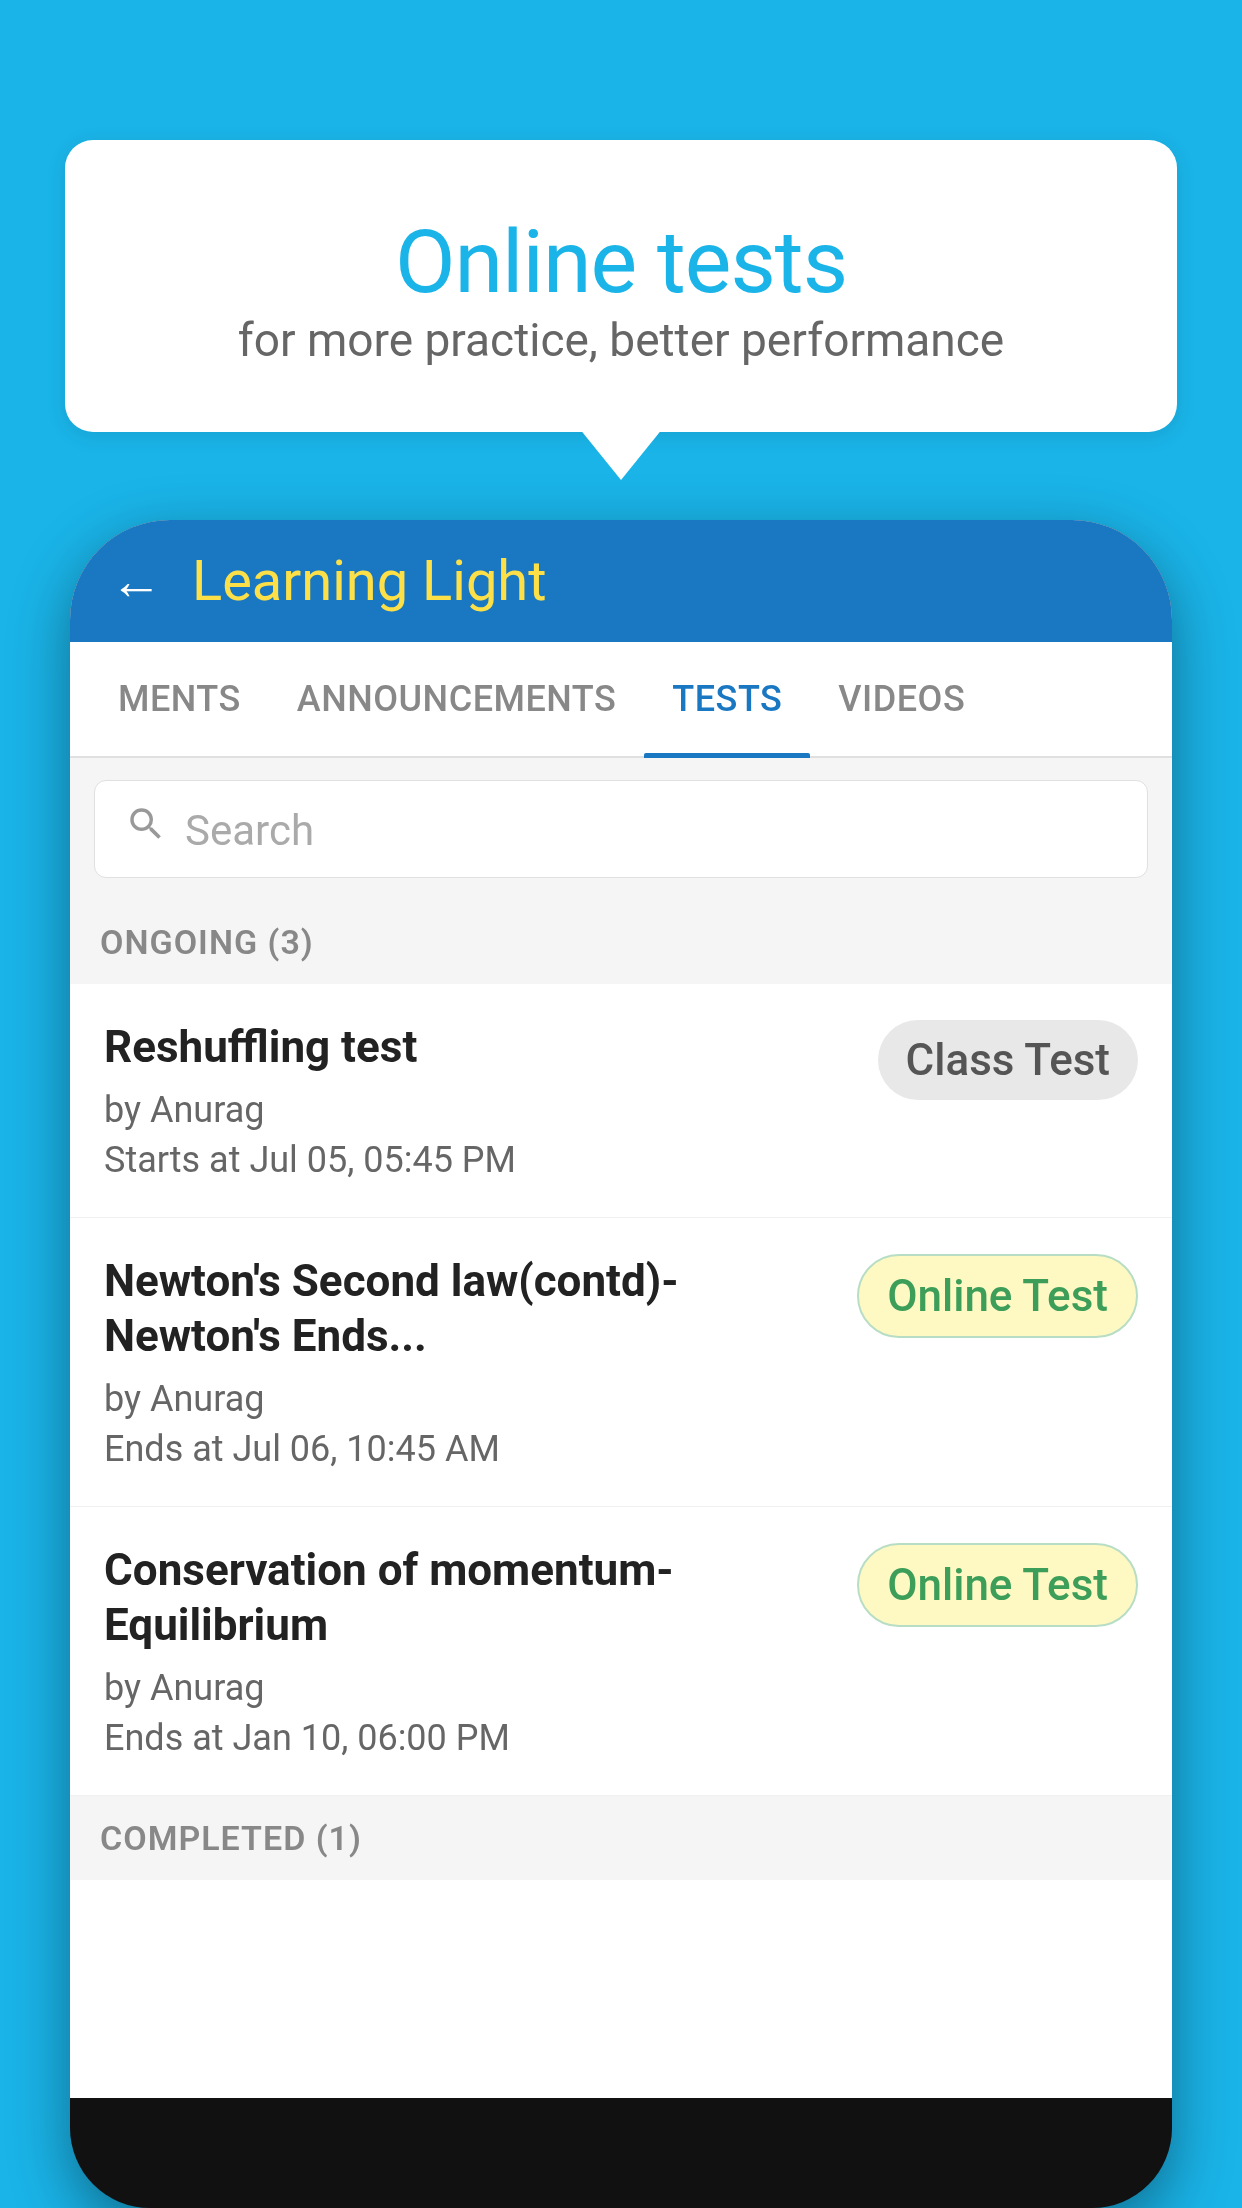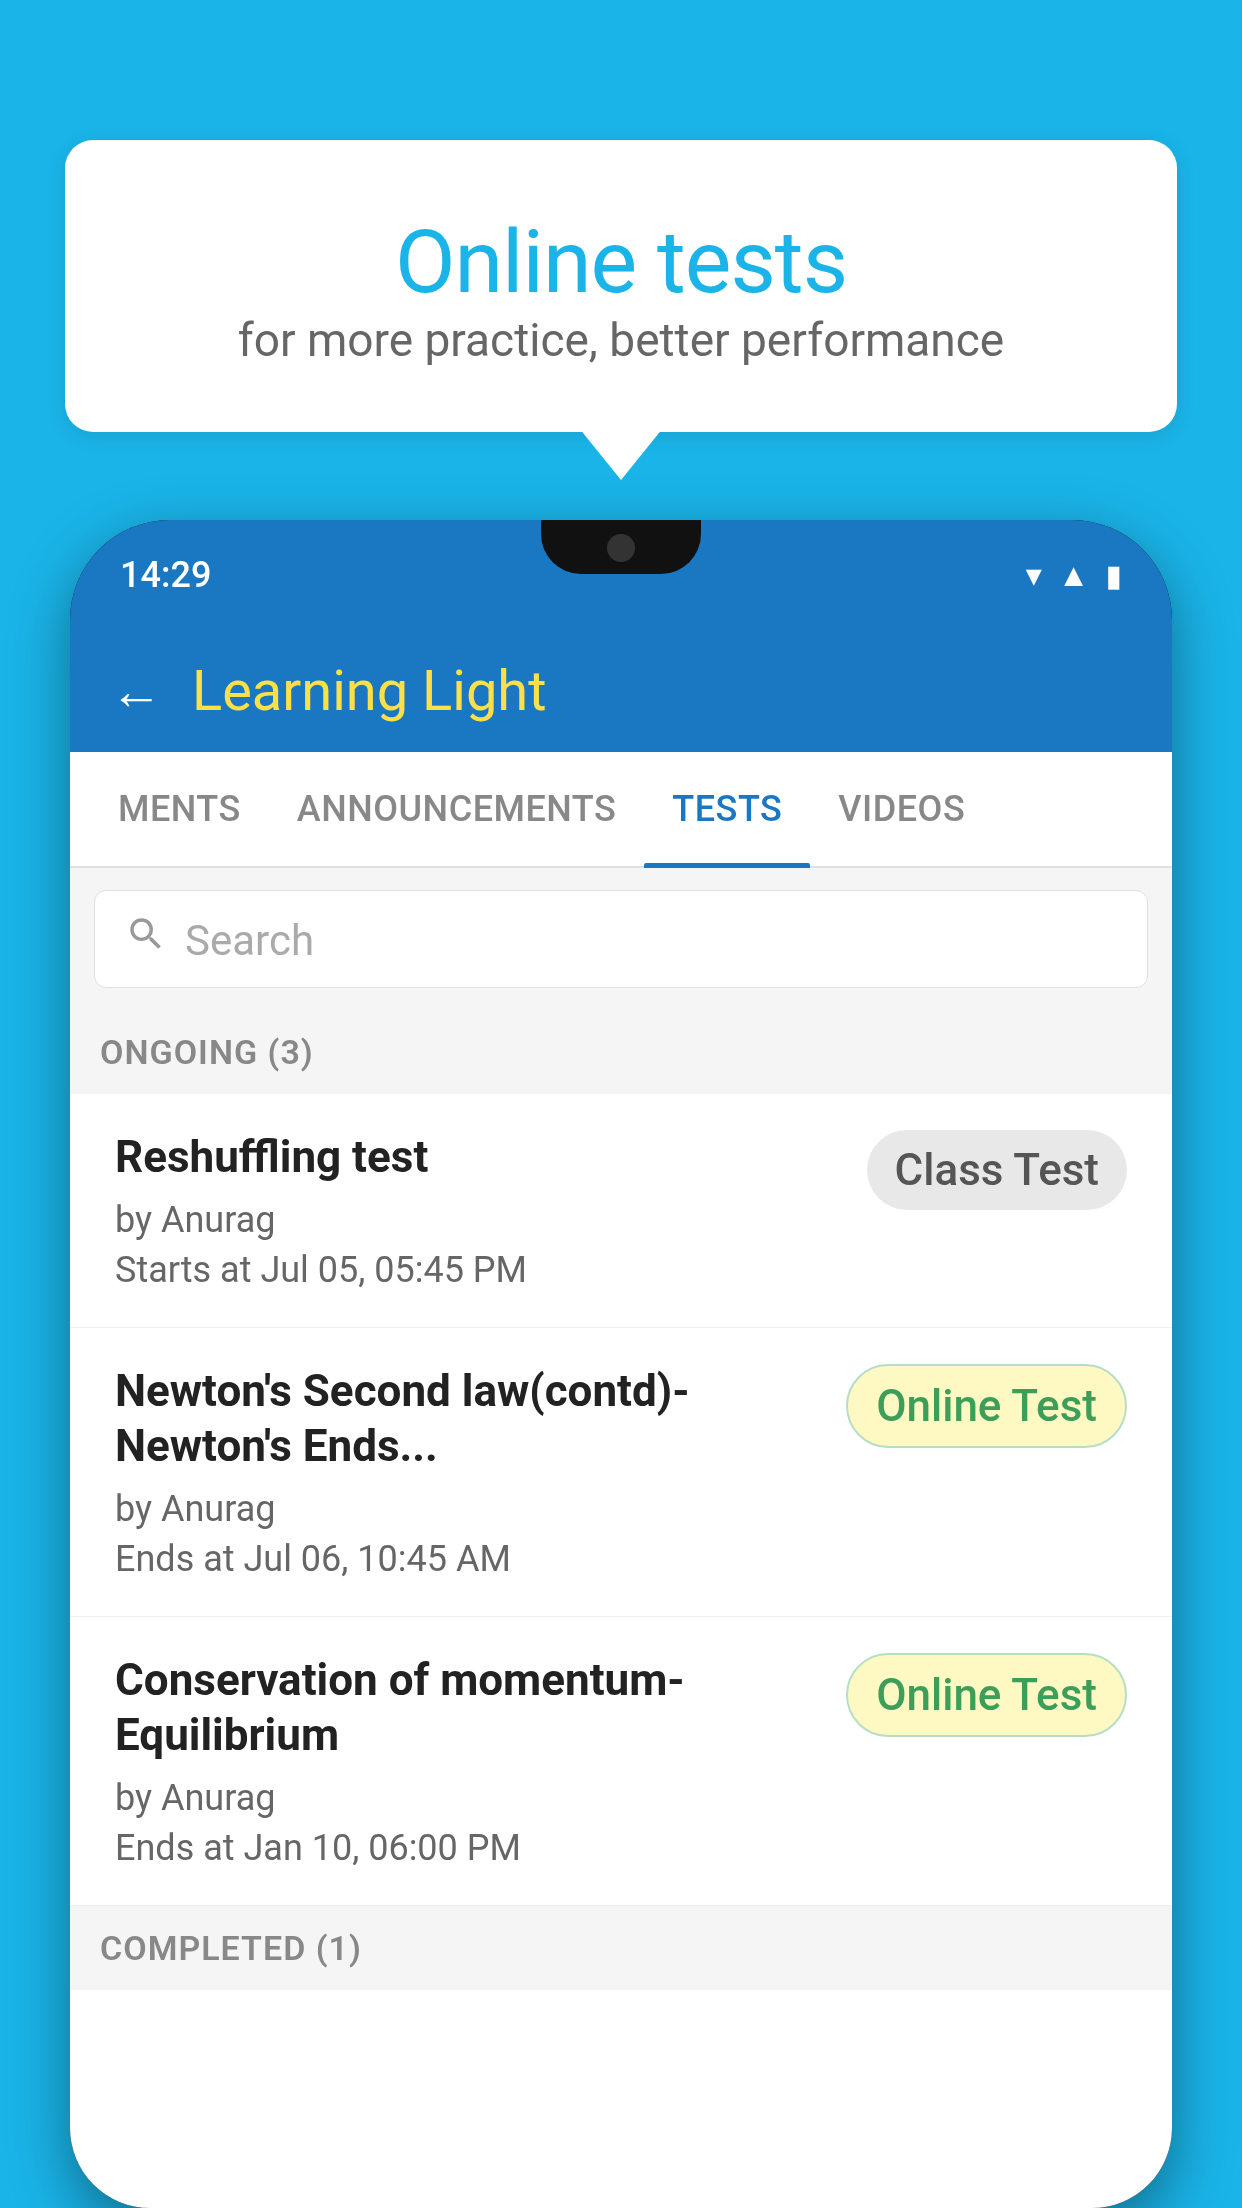--- a/index.html
+++ b/index.html
@@ -210,21 +210,21 @@
       font-weight: 600;
       letter-spacing: 1px;
     }
 
     
     .test-list {
       background: white;
     }
 
     .test-item {
-      padding: 36px 45px;
+      padding: 36px 34px;
       border-bottom: 1px solid #f0f0f0;
       display: flex;
       justify-content: space-between;
       align-items: flex-start;
     }
 
     .test-info {
       flex: 1;
       padding-right: 20px;
     }
@@ -291,34 +291,20 @@
 
 <div class="speech-bubble-container">
   <div class="speech-bubble">
     <div class="bubble-title">Online tests</div>
     <div class="bubble-subtitle">for more practice, better performance</div>
   </div>
 </div>
 
 <div class="phone-frame">
 
-  <div class="phone-top">
-    <div class="status-time">14:29</div>
-    <div class="notch">
-      <div class="notch-camera"></div>
-    </div>
-    <div class="status-icons">
-
-      <span style="color:white;font-size:32px;">▾</span>
-
-      <span style="color:white;font-size:32px;">▲</span>
-
-      <span style="color:white;font-size:30px;">▮</span>
-    </div>
-  </div>
 
   <div class="phone-screen">
 
     <div class="app-header">
       <span class="back-arrow">←</span>
       <span class="app-title">Learning Light</span>
     </div>
 
     <div class="tabs-container">
       <div class="tab">MENTS</div>

